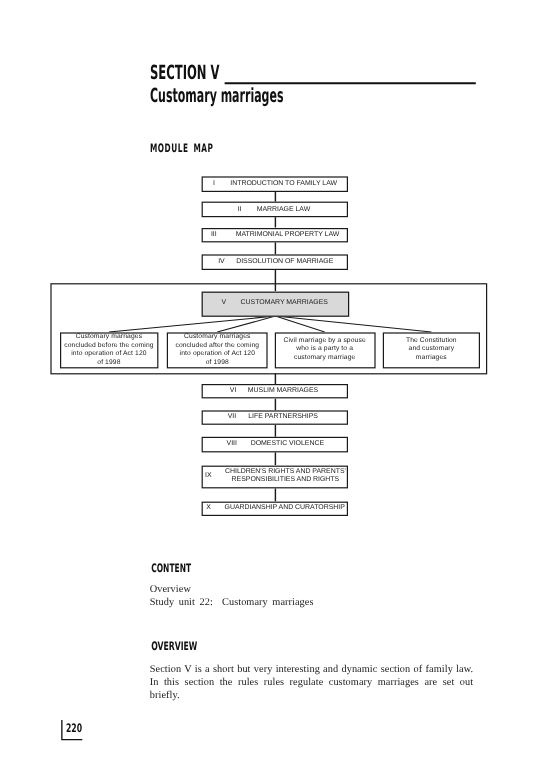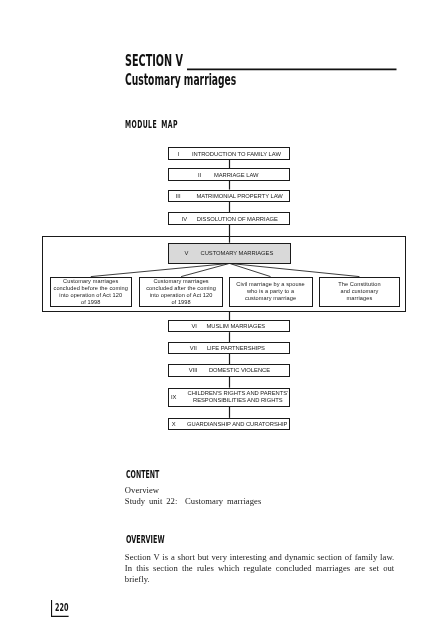--- a/index.html
+++ b/index.html
@@ -161,19 +161,19 @@
           <div>GUARDIANSHIP AND CURATORSHIP</div>
         </span>
       </div>
     </div>
 
   <span class="abs cond" id="contentH">CONTENT</span>
   <div class="abs serif" id="contentList">Overview
 Study unit 22:  Customary marriages</div>
 
   <span class="abs cond" id="overviewH">OVERVIEW</span>
-  <div class="abs serif" id="overviewBody">Section V is a short but very interesting and dynamic section of family law. In this section the rules which regulate concluded marriages are set out briefly.</div>
+  <div class="abs serif" id="overviewBody">Section V is a short but very interesting and dynamic section of family law. In this section the rules rules regulate customary marriages are set out briefly.</div>
 
   <svg class="abs" id="pageCorner" style="left:48px;top:596px;width:40px;height:28px" viewBox="0 0 40 28">
     <path d="M3.55 4.0 L3.55 20.35 L20.6 20.35" stroke="#111" stroke-width="1.1" fill="none"></path>
   </svg>
   <span class="abs cond" id="pagenum">220</span>
 </div>
 
 </body></html>

